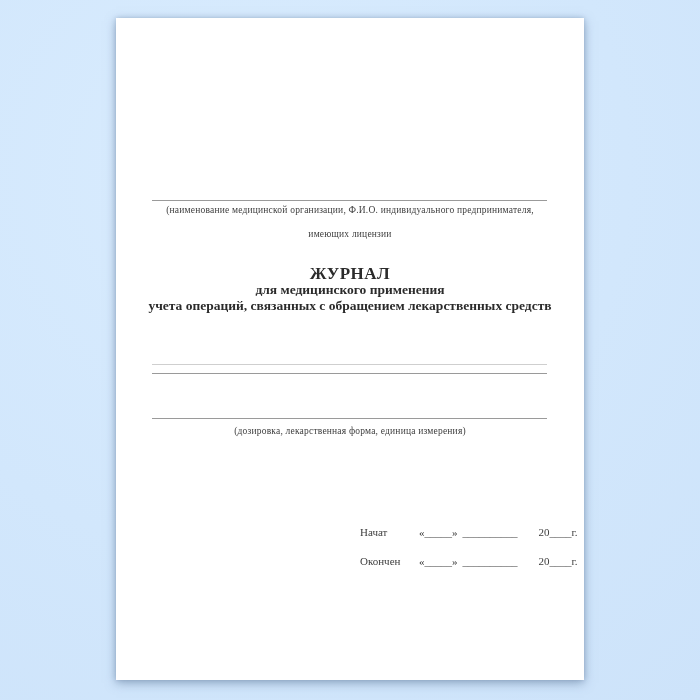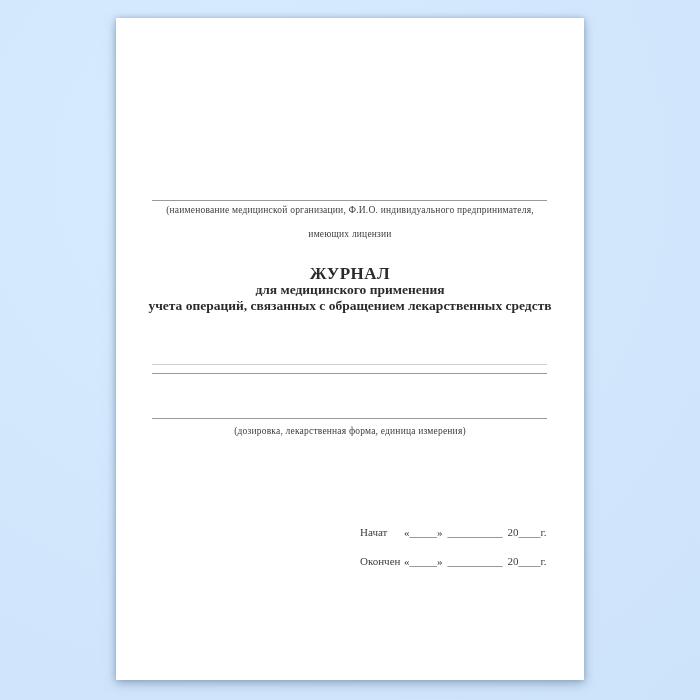--- a/index.html
+++ b/index.html
@@ -75,22 +75,22 @@
   .date-row {
     display: flex;
     align-items: baseline;
     white-space: nowrap;
     margin-bottom: 17px;
   }
   .date-label {
     display: inline-block;
     width: 44px;
   }
-  .date-day { margin-right: 5px; }
-  .date-month { margin-right: 5px; }
+  .date-day { margin-right: 5px; margin-left: 15px; }
+  .date-month { margin-right: 21px; }
 </style>
 </head>
 <body>
 
 <div class="scene">
   <div class="paper">
 
     <div class="rule" style="top:182px;"></div>
     <div class="caption" style="top:186px;">(наименование медицинской организации, Ф.И.О. индивидуального предпринимателя,</div>
     <div class="caption" style="top:199px;margin-top:11px;">имеющих лицензии</div>

